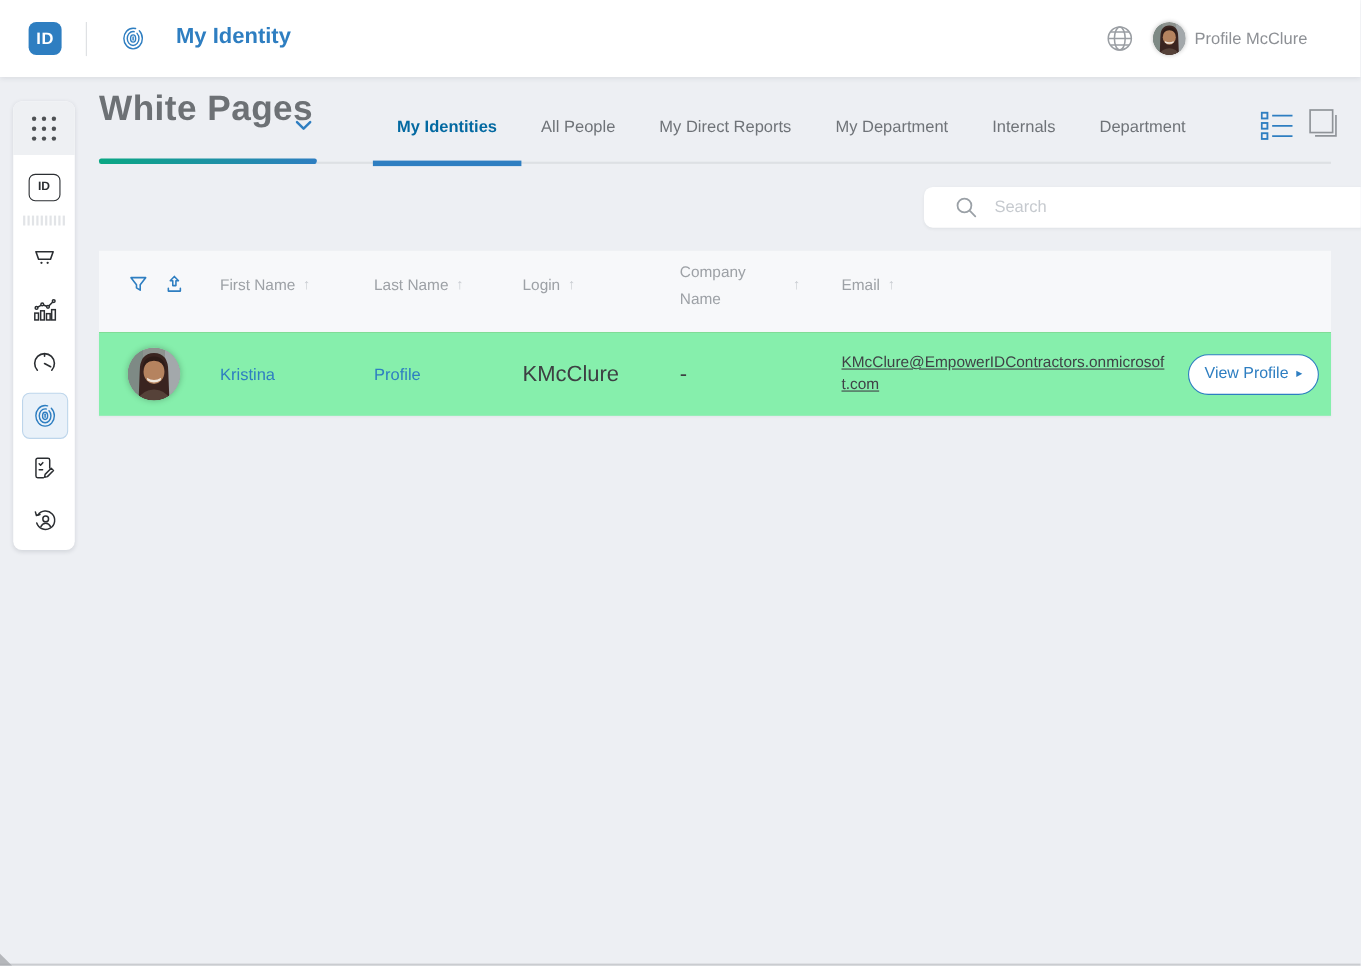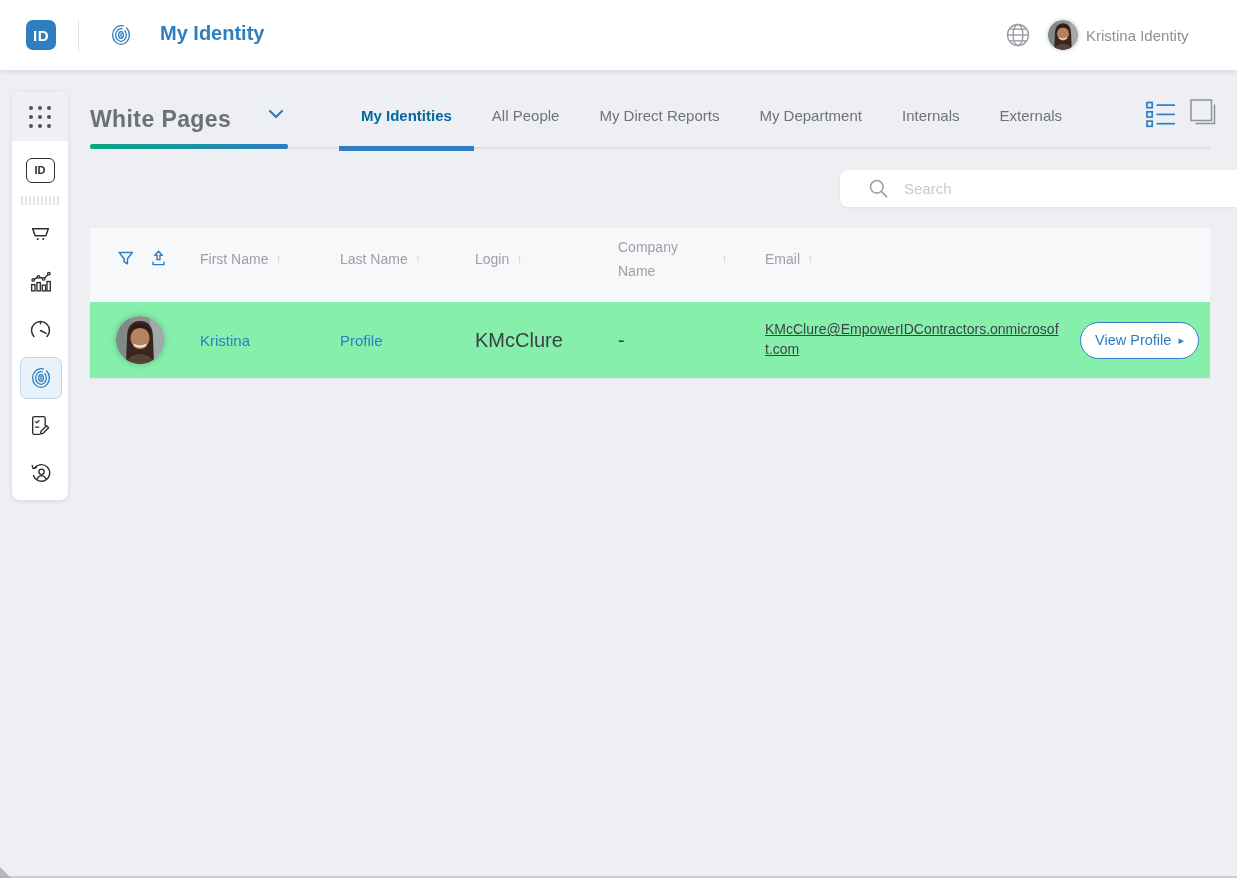--- a/index.html
+++ b/index.html
@@ -33,21 +33,21 @@
   .apps-grid i { width:4px; height:4px; border-radius:50%; background:#4e5154; }
   .sb-item { position:absolute; left:8px; width:40px; height:40px; display:flex; align-items:center;
              justify-content:center; color:#2b2e32; cursor:pointer; border-radius:7px; }
   .sb-item.selected { background:#e9f1f9; border:1px solid #bdd5eb; color:#2e7ec1; }
   .id-badge { width:27px; height:23px; border:1.8px solid currentColor; border-radius:6px;
               display:flex; align-items:center; justify-content:center; font-size:11px; font-weight:700; }
   .dashes { display:flex; gap:2px; }
   .dashes i { width:2px; height:9px; background:#e2e4e7; }
 
   
-  .page-title { position:absolute; left:90px; top:106px; font-size:23px; font-weight:700;
+  .page-title { position:absolute; left:90px; top:80px; font-size:32px; font-weight:700;
                 color:#6d7175; letter-spacing:.4px; }
   .title-chevron { position:absolute; left:265px; top:103px; width:22px; height:22px; color:#2e7ec1; cursor:pointer; }
   .title-underline { position:absolute; left:90px; top:144px; width:198px; height:5px; border-radius:2px;
                      background:linear-gradient(90deg,#0aa783,#2e7ec1); }
   .tabs-baseline { position:absolute; left:288px; top:147px; width:922px; height:2px; background:#dde0e4; }
   .tabs { position:absolute; left:361px; top:107px; display:flex; gap:40px; z-index:2; }
   .tab { font-size:15px; color:#6f7378; font-weight:500; position:relative; cursor:pointer; white-space:nowrap; }
   .tab.active { color:#0369a1; font-weight:700; }
   .tab.active::after { content:""; position:absolute; left:-22px; right:-22px; top:39px; height:5px; background:#2e7ec1; }
   .icon-list-view { position:absolute; left:1146px; top:101px; width:31px; height:27px; color:#2e7ec1; cursor:pointer; }
@@ -133,21 +133,21 @@
       <line x1="4.8" y1="7" x2="19.2" y2="7"></line>
       <line x1="4.8" y1="17" x2="19.2" y2="17"></line>
     </svg>
   </span>
   <div class="user-chip">
     <span class="avatar-sm">
       <svg width="30" height="30" viewBox="0 0 48 48">
           <use href="#avatar-art"></use>
         </svg>
     </span>
-    <span class="user-name">Kristina Identity</span>
+    <span class="user-name">Profile McClure</span>
   </div>
 </header>
 
 <aside class="sidebar">
   <div class="sb-apps">
     <span class="apps-grid">
       <i></i>
         <i></i>
         <i></i>
         <i></i>
@@ -256,21 +256,21 @@
 </span>
 <div class="title-underline"></div>
 <div class="tabs-baseline"></div>
 
 <nav class="tabs">
   <div class="tab active">My Identities</div>
   <div class="tab">All People</div>
   <div class="tab">My Direct Reports</div>
   <div class="tab">My Department</div>
   <div class="tab">Internals</div>
-  <div class="tab">Externals</div>
+  <div class="tab">Department</div>
 </nav>
 
 <span class="icon-list-view">
   <svg viewBox="0 0 31 27" fill="none" stroke="currentColor" stroke-width="1.7">
     <rect x="1" y="1.5" width="5.2" height="5.2"></rect>
       <line x1="10.5" y1="4.1" x2="29" y2="4.1"></line>
     <rect x="1" y="10.8" width="5.2" height="5.2"></rect>
       <line x1="10.5" y1="13.4" x2="29" y2="13.4"></line>
     <rect x="1" y="20.1" width="5.2" height="5.2"></rect>
       <line x1="10.5" y1="22.7" x2="29" y2="22.7"></line>

